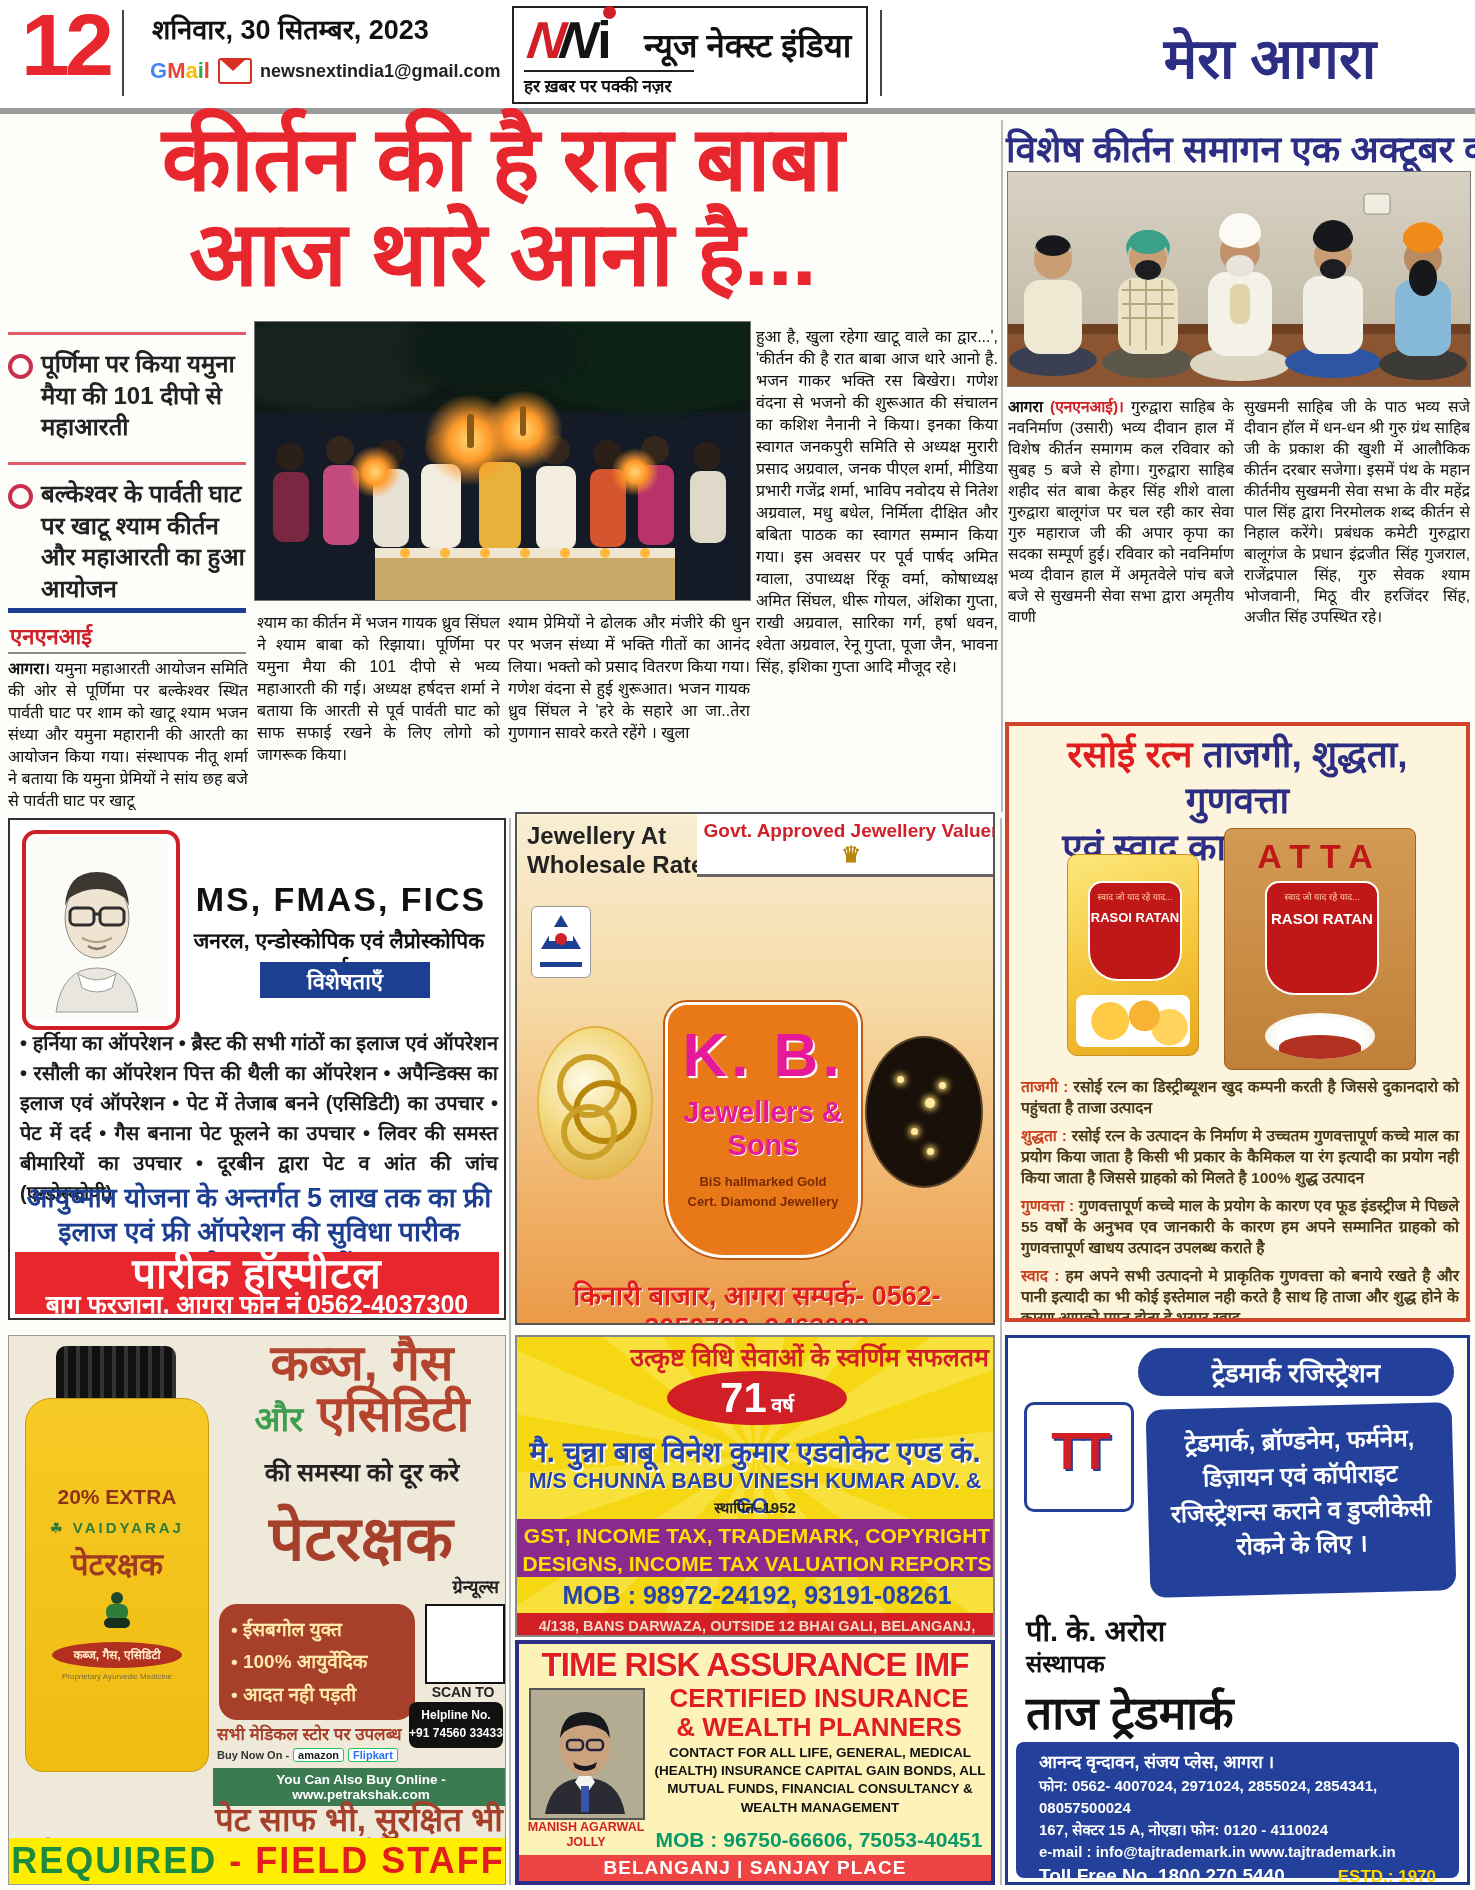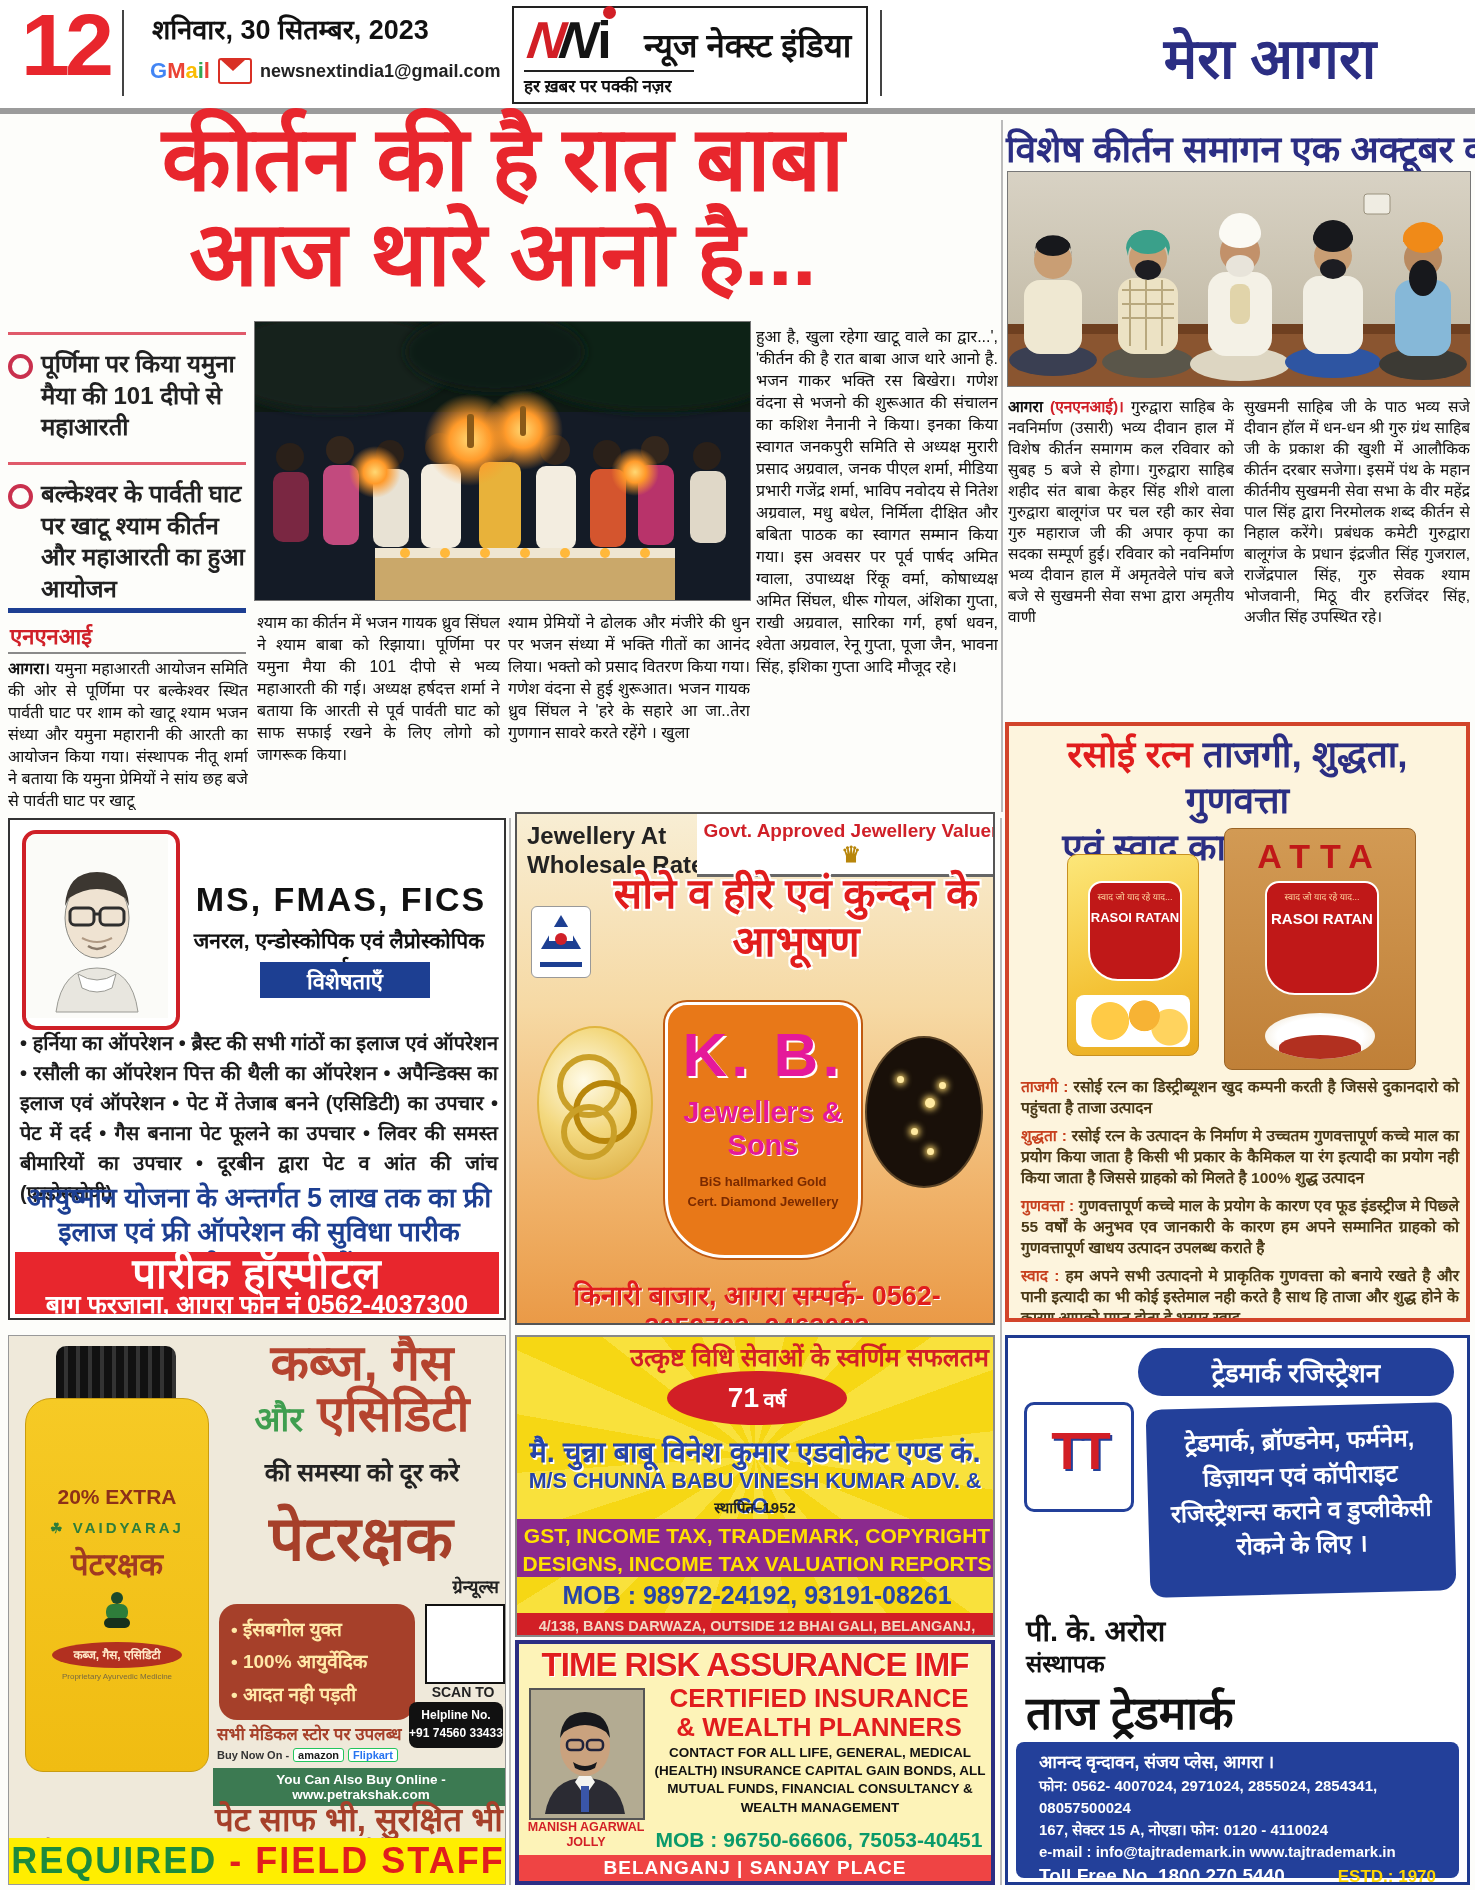--- a/index.html
+++ b/index.html
@@ -163,21 +163,21 @@
   .pet-reqband{left:0;bottom:0;width:498px;background:#ffee00;text-align:center;padding:2px 0;}
   .req-g{color:#1d8a3c;font-size:36px;font-weight:900;letter-spacing:2px;}
   .req-r{color:#e11d1d;font-size:36px;font-weight:900;letter-spacing:2px;}
 
   
   .chunna{left:515px;top:1335px;width:480px;height:302px;border:2px solid #888;
      background:repeating-conic-gradient(from 0deg at 50% 40%,#f9e13c 0 14deg,#f6d714 14deg 28deg);overflow:hidden;}
   .ch-top{left:4px;top:2px;width:468px;text-align:right;font-size:25px;font-weight:900;color:#d21f26;}
   .ch-oval{left:150px;top:34px;width:180px;height:54px;background:#d21f26;border-radius:50%;color:#fff;
            text-align:center;line-height:54px;}
-  .ch-71{font-size:28px;font-weight:900;margin-top:32px;}
+  .ch-71{font-size:42px;font-weight:900;margin-top:32px;}
   .ch-varsh{font-size:20px;font-weight:800;}
   .ch-hname{left:4px;top:94px;width:468px;text-align:center;font-size:29px;font-weight:900;color:#2744a8;
             text-shadow:1.5px 1.5px 0 #fff;}
   .ch-ename{left:4px;top:132px;width:468px;text-align:center;font-size:21.5px;font-weight:900;color:#2744a8;
             text-shadow:1px 1px 0 #fff;}
   .ch-est{left:4px;top:160px;width:468px;text-align:center;font-size:15px;font-weight:700;color:#222;}
   .ch-purple{left:0;top:182px;width:480px;height:58px;background:#8b2a8e;color:#ffe100;text-align:center;
              font-size:21px;font-weight:900;line-height:1.35;padding-top:3px;box-sizing:border-box;}
   .ch-mob{left:0;top:244px;width:480px;text-align:center;font-size:25px;font-weight:900;color:#2744a8;}
   .ch-red{left:0;top:276px;width:480px;height:26px;background:#d21f26;color:#f3d8c4;text-align:center;
@@ -427,21 +427,20 @@
   <section class="abs ad kb">
     <div class="abs kb-whole">Jewellery At Wholesale Rate</div>
     <div class="abs kb-govt">
       <span>Govt. Approved Jewellery Valuer</span> <span class="crown">♛</span>
     </div>
     <div class="abs kb-bis">
       <span class="bis-tri"></span>
       <span class="bis-dot"></span>
       <span class="bis-base"></span>
     </div>
-    <div class="abs kb-head">सोने व हीरे एवं कुन्दन के आभूषण</div>
     <div class="abs kb-oval-gold">
       <span class="ring" style="left:18px;top:26px;width:52px;height:52px;"></span>
       <span class="ring" style="left:34px;top:52px;width:52px;height:52px;border-color:#b8860b;"></span>
       <span class="ring" style="left:22px;top:76px;width:44px;height:44px;"></span>
     </div>
     <div class="abs kb-oval-dark">
       <span class="spark" style="left:30px;top:38px;"></span>
       <span class="spark" style="left:58px;top:60px;width:10px;height:10px;"></span>
       <span class="spark" style="left:44px;top:90px;"></span>
       <span class="spark" style="left:72px;top:44px;"></span>

